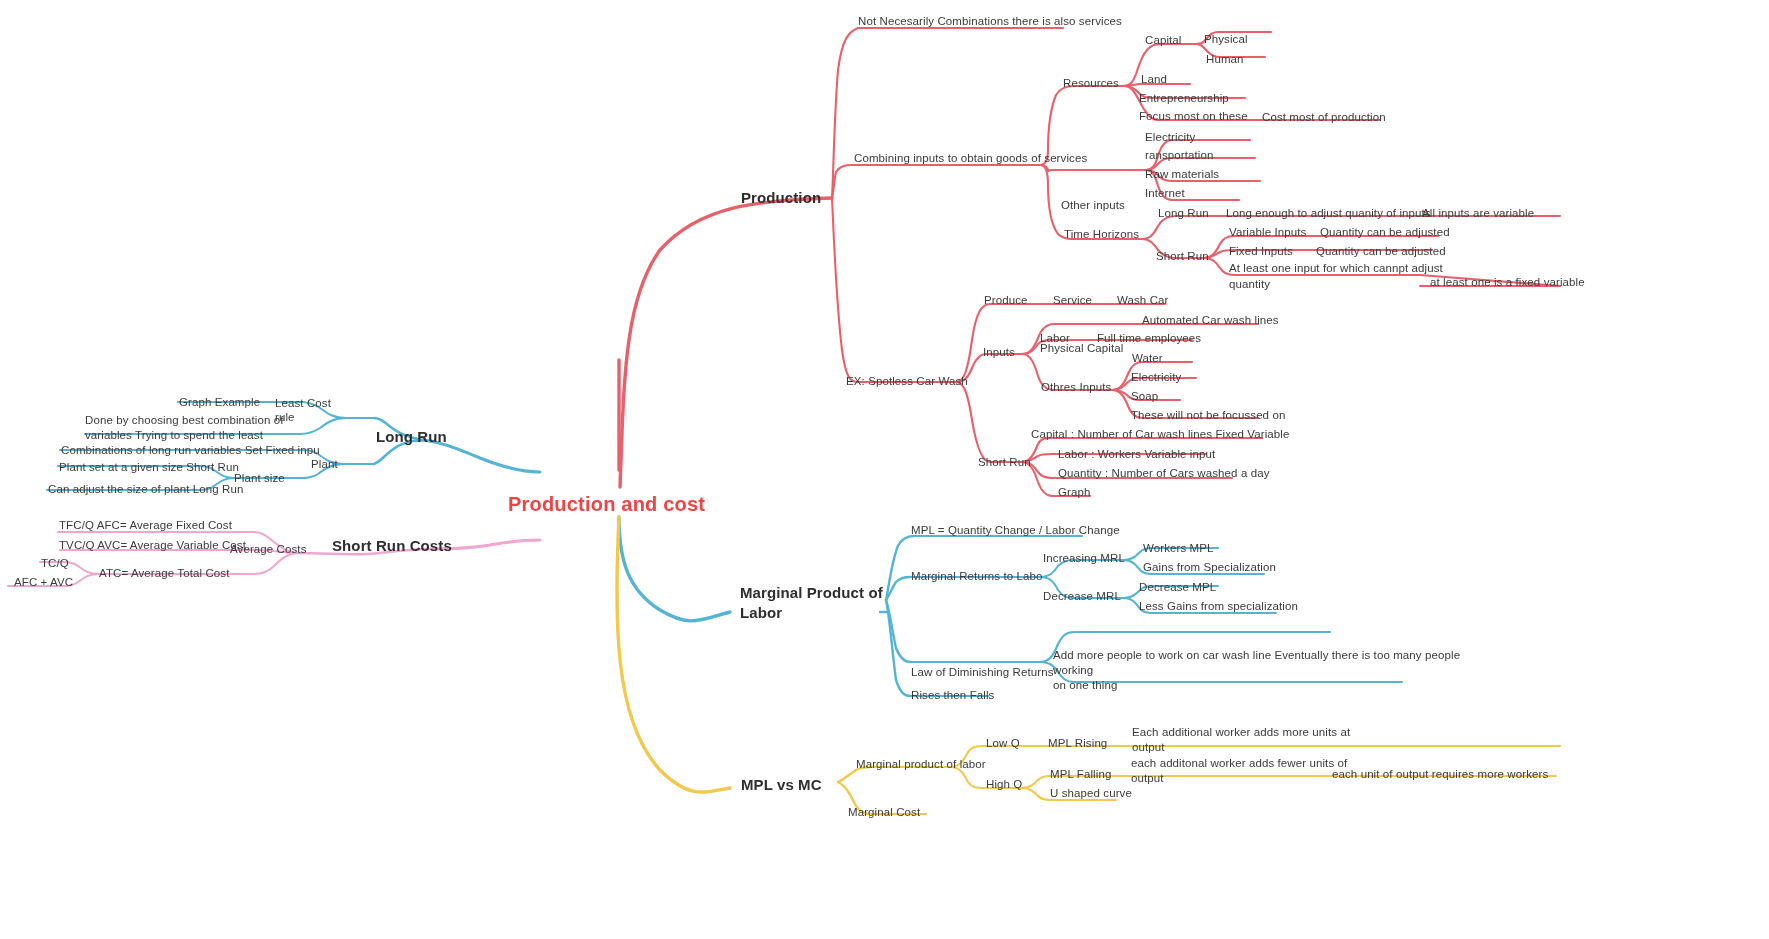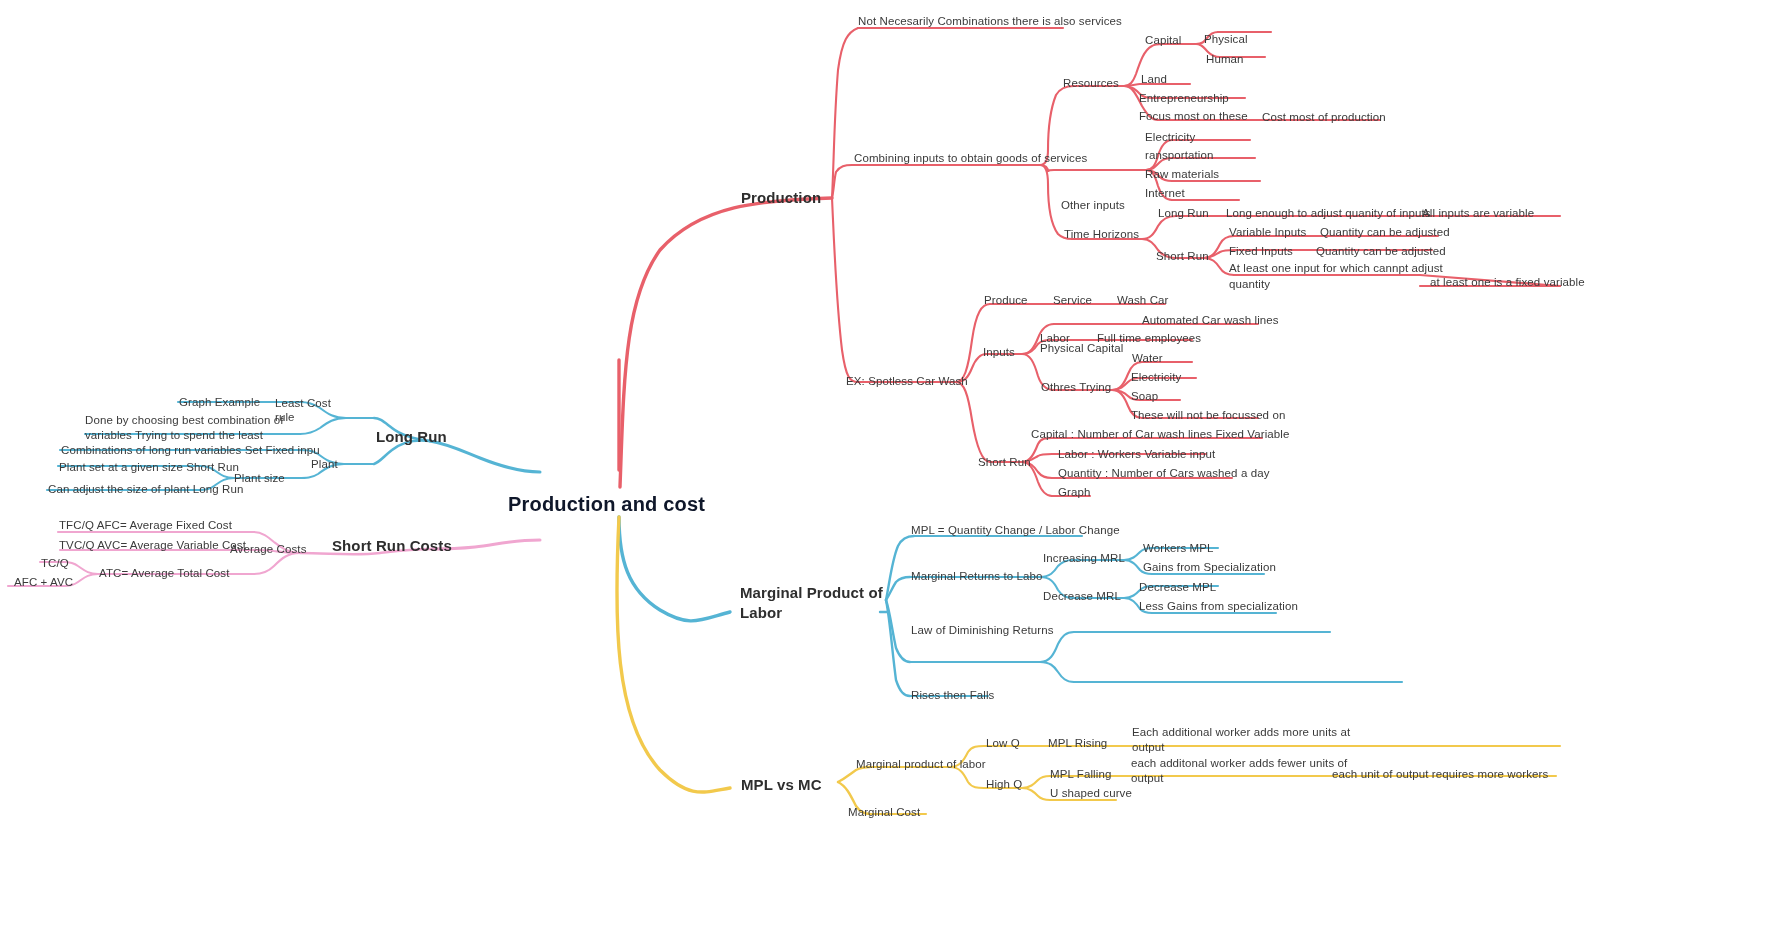--- a/index.html
+++ b/index.html
@@ -14,21 +14,21 @@
     position:absolute;
     font-size:11.5px;
     line-height:1.35;
     color:#3a3a3a;
     white-space:pre;
     letter-spacing:0.1px;
   }
   .root{
     font-size:20px;
     font-weight:bold;
-    color:#0f172a;
+    color:#ef4444;
     letter-spacing:0.2px;
   }
   .lvl1{
     font-size:15px;
     font-weight:bold;
     color:#2e2e2e;
   }
   .wrap{white-space:pre-line;}
 </style>
 </head>
@@ -269,21 +269,21 @@
 <div class="node" style="left:984px;top:293px;">Produce</div>
 <div class="node" style="left:1053px;top:293px;">Service</div>
 <div class="node" style="left:1117px;top:293px;">Wash Car</div>
 
 <div class="node" style="left:983px;top:345px;">Inputs</div>
 <div class="node" style="left:1040px;top:313px;margin-top:28px;">Physical Capital</div>
 <div class="node" style="left:1142px;top:313px;">Automated Car wash lines</div>
 <div class="node" style="left:1040px;top:331px;">Labor</div>
 <div class="node" style="left:1097px;top:331px;">Full time employees</div>
 
-<div class="node" style="left:1041px;top:380px;">Othres Trying</div>
+<div class="node" style="left:1041px;top:380px;">Othres Inputs</div>
 <div class="node" style="left:1132px;top:351px;">Water</div>
 <div class="node" style="left:1131px;top:370px;">Electricity</div>
 <div class="node" style="left:1131px;top:389px;">Soap</div>
 <div class="node" style="left:1131px;top:408px;">These will not be focussed on</div>
 
 <div class="node" style="left:978px;top:455px;">Short Run</div>
 <div class="node" style="left:1031px;top:427px;">Capital : Number of Car wash lines Fixed Variable</div>
 <div class="node" style="left:1058px;top:447px;">Labor : Workers Variable input</div>
 <div class="node" style="left:1058px;top:466px;">Quantity : Number of Cars washed a day</div>
 <div class="node" style="left:1058px;top:485px;">Graph</div>
@@ -311,21 +311,24 @@
 <div class="node lvl1 wrap" style="left:740px;top:583px;line-height:1.3;">Marginal Product of
 Labor</div>
 <div class="node" style="left:911px;top:523px;">MPL = Quantity Change / Labor Change</div>
 <div class="node" style="left:911px;top:569px;">Marginal Returns to Labo</div>
 <div class="node" style="left:1043px;top:551px;">Increasing MRL</div>
 <div class="node" style="left:1143px;top:541px;">Workers MPL</div>
 <div class="node" style="left:1143px;top:560px;">Gains from Specialization</div>
 <div class="node" style="left:1043px;top:589px;">Decrease MRL</div>
 <div class="node" style="left:1139px;top:580px;">Decrease MPL</div>
 <div class="node" style="left:1139px;top:599px;">Less Gains from specialization</div>
-<div class="node" style="left:911px;top:623px;text-align:center;">Law of Diminishing Returns</div>
+<div class="node" style="left:911px;top:665px;text-align:center;">Law of Diminishing Returns</div>
+<div class="node wrap" style="left:1053px;top:648px;line-height:1.3;">Add more people to work on car wash line Eventually there is too many people
+working
+on one thing</div>
 <div class="node" style="left:911px;top:688px;">Rises then Falls</div>
 
 <div class="node lvl1" style="left:741px;top:775px;">MPL vs MC</div>
 <div class="node" style="left:856px;top:757px;">Marginal product of labor</div>
 <div class="node" style="left:848px;top:805px;">Marginal Cost</div>
 <div class="node" style="left:986px;top:736px;">Low Q</div>
 <div class="node" style="left:1048px;top:736px;">MPL Rising</div>
 <div class="node wrap" style="left:1132px;top:725px;line-height:1.3;">Each additional worker adds more units at
 output</div>
 <div class="node" style="left:986px;top:777px;">High Q</div>

